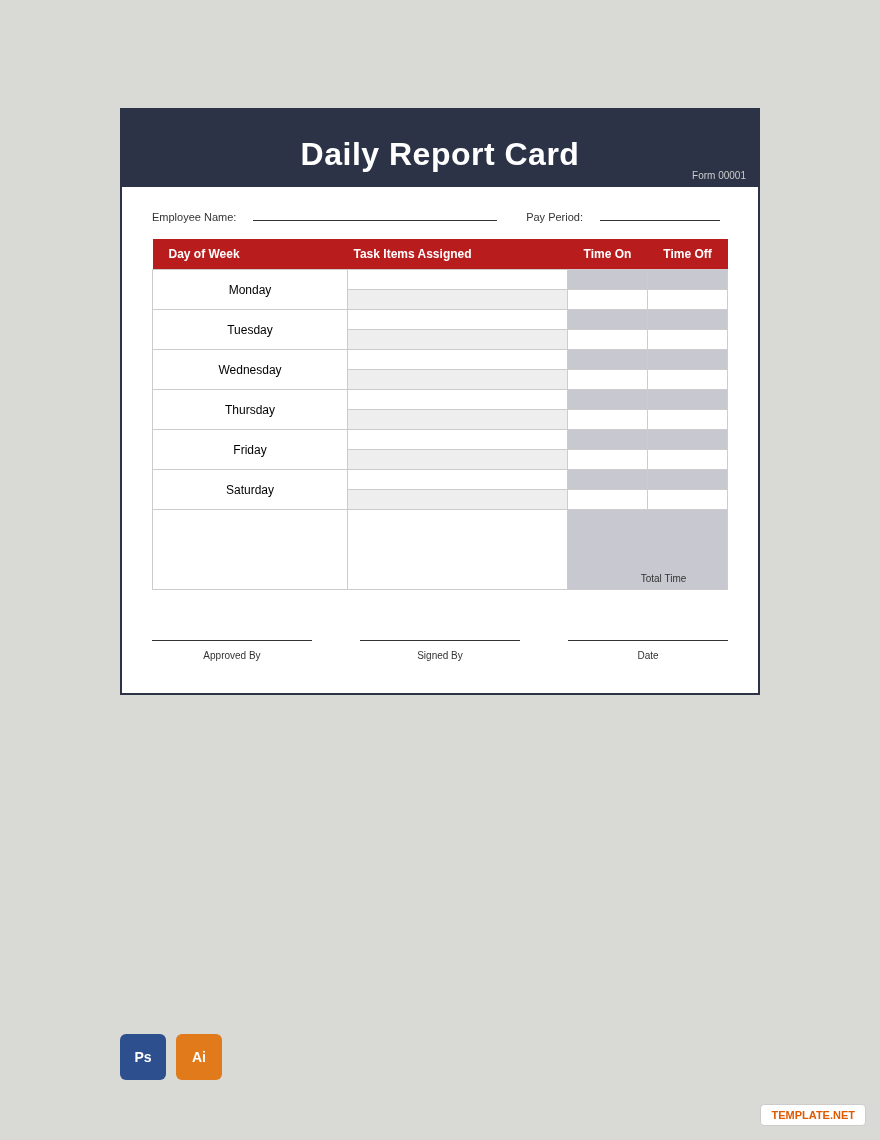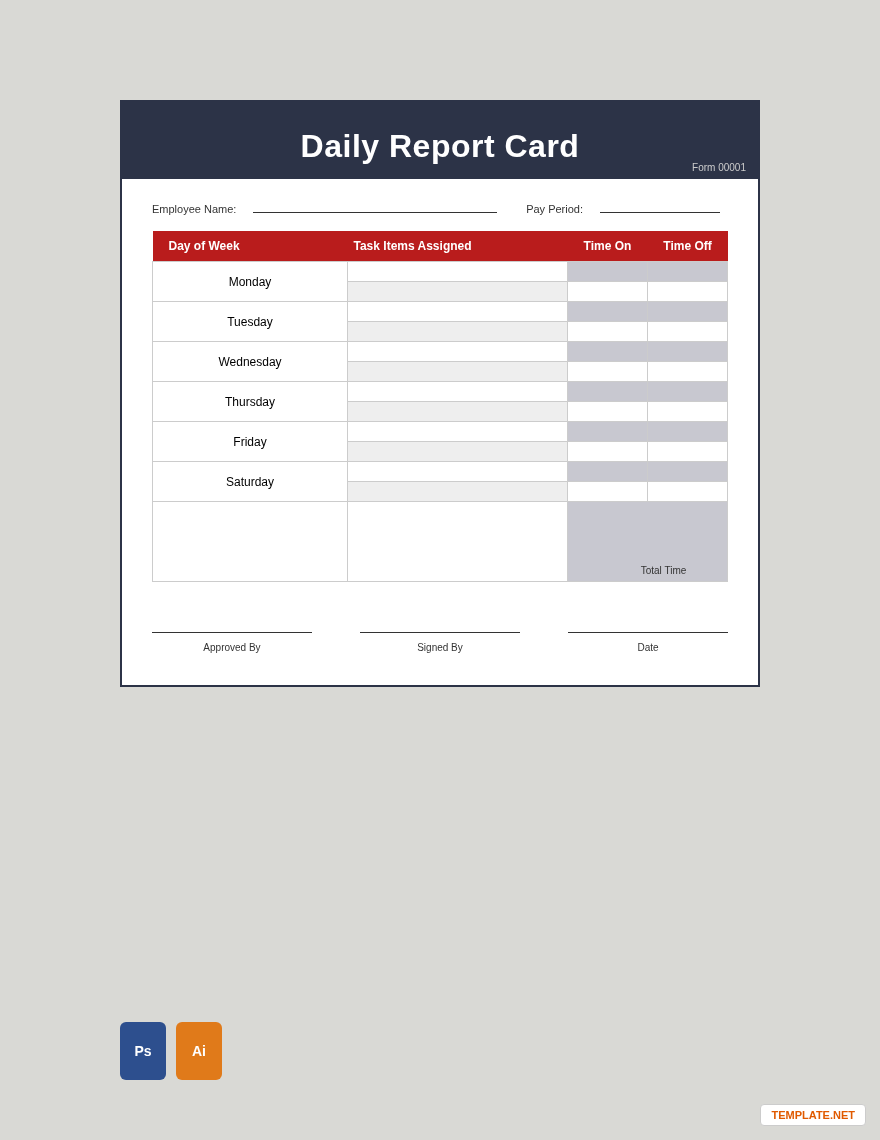--- a/index.html
+++ b/index.html
@@ -7,21 +7,21 @@
       width: 880px;
       height: 1140px;
       background-color: #d9d9d5;
       font-family: Arial, Helvetica, sans-serif;
       position: relative;
       overflow: hidden;
     }
 
     .page-wrapper {
       position: absolute;
-      top: 100px;
+      top: 108px;
       left: 120px;
       width: 640px;
       background: white;
       border: 2px solid #2c3347;
     }
 
     .header-bar {
       background-color: #2c3347;
       color: white;
       text-align: center;
@@ -171,21 +171,21 @@
     .bottom-icons {
       position: absolute;
       bottom: 60px;
       left: 120px;
       display: flex;
       gap: 10px;
     }
 
     .icon-badge {
       width: 46px;
-      height: 58px;
+      height: 46px;
       border-radius: 6px;
       display: flex;
       align-items: center;
       justify-content: center;
       color: white;
       font-size: 14px;
       font-weight: bold;
     }
 
     .icon-ps {

